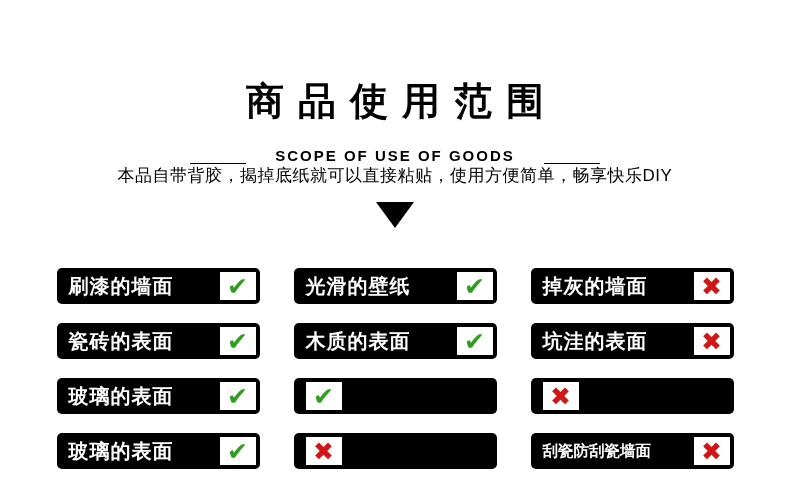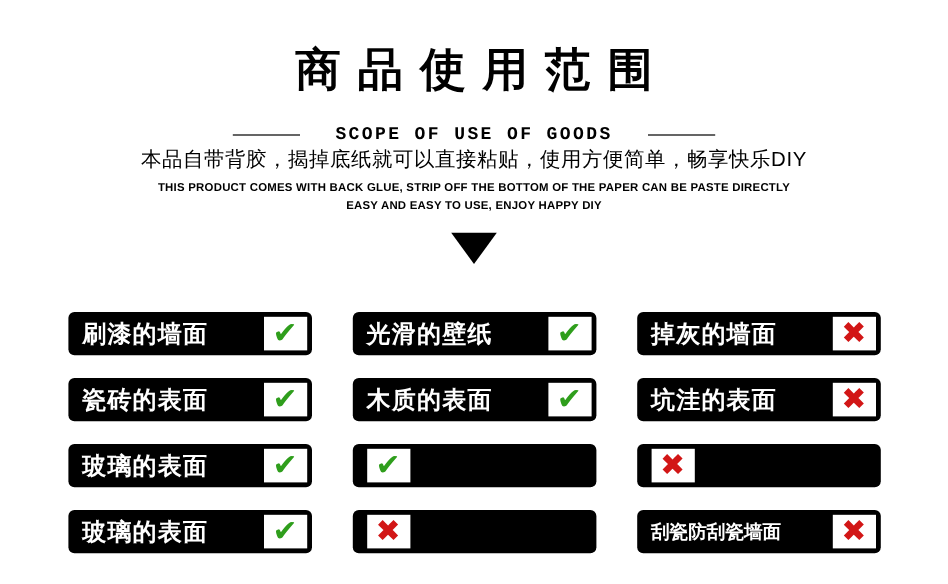--- a/index.html
+++ b/index.html
@@ -6,28 +6,28 @@
   html, body {
     width: 790px; height: 487px;
     background: #ffffff;
     font-family: "Liberation Sans", "DejaVu Sans", sans-serif;
     color: #000;
     overflow: hidden;
   }
   .page {
     width: 790px; height: 487px;
     display: flex; flex-direction: column; align-items: center;
-    padding-top: 33px;
+    padding-top: 76px;
   }
   .title {
     font-size: 38px; font-weight: bold;
     letter-spacing: 14px; text-indent: 14px;
     white-space: nowrap;
   }
-  .subtitle-row { display: flex; align-items: center; gap: 29px; margin-top: 20px; font-family: Liberation Mono, monospace; }
+  .subtitle-row { display: flex; align-items: flex-end; gap: 29px; margin-top: 20px; }
   .subtitle-line { width: 56px; height: 1px; background: #000; }
   .subtitle { font-size: 15px; font-weight: bold; letter-spacing: 2px; white-space: nowrap; }
   .description { font-size: 17px; letter-spacing: 0.5px; white-space: nowrap; }
   .desc-en {
     margin-top: 6px; font-size: 9.5px; font-weight: bold;
     text-align: center; line-height: 1.55; letter-spacing: 0.2px;
   }
   .triangle {
     margin-top: 15px;
     width: 0; height: 0;
@@ -72,24 +72,20 @@
   <div class="title">商品使用范围</div>
 
   <div class="subtitle-row">
     <span class="subtitle-line"></span>
     <span class="subtitle">SCOPE OF USE OF GOODS</span>
     <span class="subtitle-line"></span>
   </div>
 
   <div class="description">本品自带背胶，揭掉底纸就可以直接粘贴，使用方便简单，畅享快乐DIY</div>
 
-  <div class="desc-en">
-    <div>THIS PRODUCT COMES WITH BACK GLUE, STRIP OFF THE BOTTOM OF THE PAPER CAN BE PASTE DIRECTLY</div>
-    <div>EASY AND EASY TO USE, ENJOY HAPPY DIY</div>
-  </div>
 
   <div class="triangle"></div>
 
   <div class="grid">
   <div class="bar">
     <span class="label">刷漆的墙面</span>
     <span class="mark-box">
       <span class="mark check">✔</span>
     </span>
   </div>

